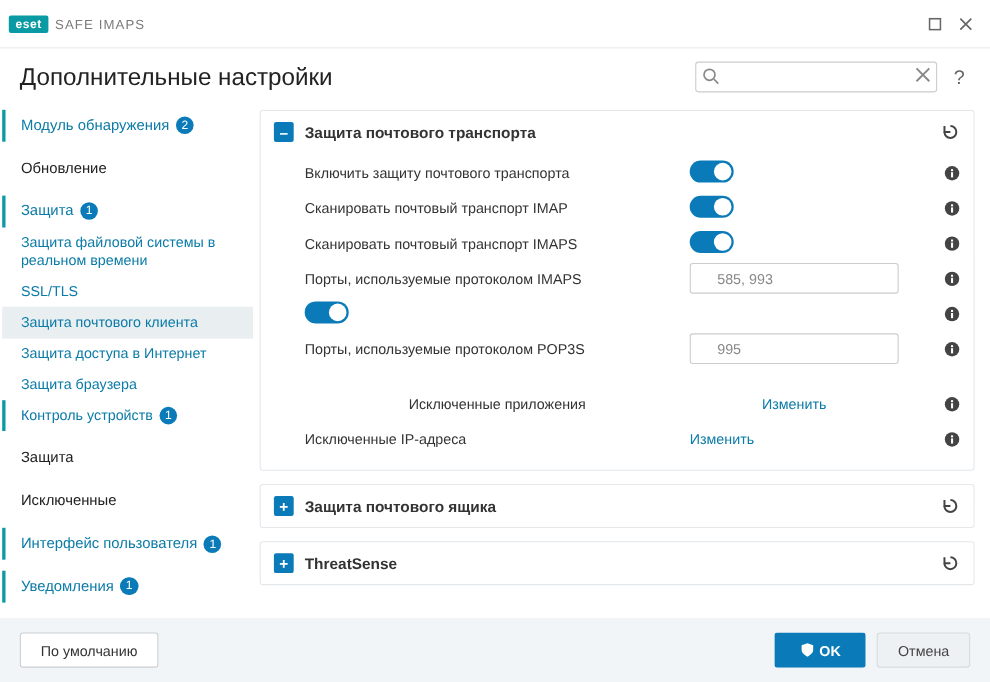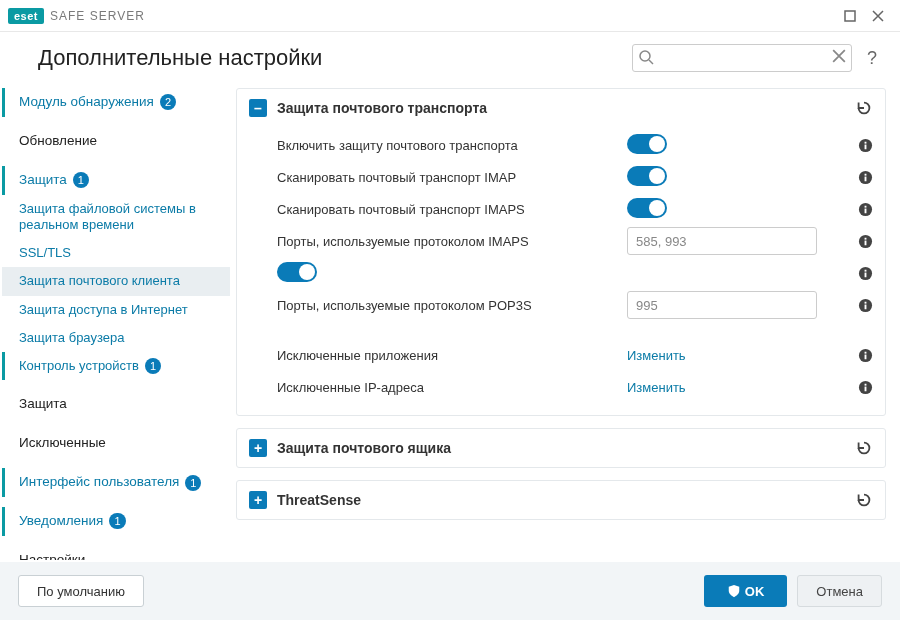--- a/index.html
+++ b/index.html
@@ -1,28 +1,28 @@
 <!DOCTYPE html>
 <html><head>
 <meta charset="utf-8">
 <style>
 * { box-sizing: border-box; margin: 0; padding: 0; }
 body { font-family: "Segoe UI", Arial, sans-serif; font-size: 13px; color: #333; background: #fff; width: 900px; height: 620px; overflow: hidden; }
 
 
-.titlebar { display: flex; align-items: center; height: 32px; padding: 0 8px; border-bottom: 1px solid #e8e8e8; }
+.titlebar { display: flex; align-items: center; height: 44px; padding: 0 8px; border-bottom: 1px solid #e8e8e8; }
 .logo-chip { display: inline-flex; align-items: center; justify-content: center; background: #0a9aa3; color: #fff; font-weight: 700; font-size: 11px; padding: 2px 6px; border-radius: 2px; margin-right: 6px; letter-spacing: .5px; }
 .product-name { color: #7a7a7a; font-size: 12px; letter-spacing: 1px; }
 .titlebar .spacer { flex: 1; }
 .win-btn { width: 28px; height: 28px; display: inline-flex; align-items: center; justify-content: center; color: #666; }
 .win-btn svg { width: 12px; height: 12px; stroke: currentColor; fill: none; stroke-width: 1.5; }
 
 
 .toprow { display: flex; align-items: center; padding: 12px 18px 8px 18px; }
-.page-title { font-size: 22px; font-weight: 400; color: #222; margin-left: 20px; }
+.page-title { font-size: 22px; font-weight: 400; color: #222; }
 .toprow .spacer { flex: 1; }
 .search-wrap { position: relative; width: 220px; }
 .search-wrap input { width: 100%; height: 28px; border: 1px solid #ccc; border-radius: 3px; padding: 0 28px 0 28px; font-size: 13px; outline: none; }
 .search-wrap .s-icon { position: absolute; left: 6px; top: 5px; color: #888; }
 .search-wrap .c-icon { position: absolute; right: 6px; top: 5px; color: #888; }
 .help-btn { margin-left: 10px; color: #666; font-size: 18px; width: 20px; text-align: center; }
 
 
 .body { display: flex; height: calc(620px - 32px - 50px - 58px); }
 .sidebar { width: 230px; padding: 8px 0 8px 2px; overflow-y: auto; }
@@ -46,28 +46,28 @@
 .panel-head .spacer { flex: 1; }
 .undo-btn { color: #444; }
 .undo-btn svg { width: 18px; height: 18px; stroke: currentColor; fill: none; stroke-width: 2; }
 
 .panel-body { padding: 2px 12px 12px 40px; }
 .row { display: flex; align-items: center; min-height: 32px; padding: 2px 0; }
 .row .lbl { flex: 0 0 350px; font-size: 13px; }
 .row .ctrl { flex: 0 0 190px; }
 .row .info { margin-left: auto; color: #444; }
 .row .info svg { width: 15px; height: 15px; }
-.row.gap-above { margin-top: 18px; }
+.row.gap-above { margin-top: 18px; text-align: center; }
 
 
 .toggle { width: 40px; height: 20px; border-radius: 10px; background: #0a7bb8; position: relative; display: inline-block; }
 .toggle::after { content: ""; position: absolute; right: 2px; top: 2px; width: 16px; height: 16px; background: #fff; border-radius: 50%; }
 
 
-.tinput { width: 100%; height: 28px; border: 1px solid #ccc; border-radius: 3px; padding: 0 8px; font-size: 13px; color: #888; outline: none; }
+.tinput { width: 100%; height: 28px; border: 1px solid #ccc; border-radius: 3px; padding: 0 24px; font-size: 13px; color: #888; outline: none; }
 
 
 .alink { color: #0b7ba7; }
 
 
 .footer { position: absolute; bottom: 0; left: 0; right: 0; height: 58px; background: #f2f5f7; display: flex; align-items: center; padding: 0 18px; }
 .btn { height: 32px; padding: 0 18px; border-radius: 3px; font-size: 13px; display: inline-flex; align-items: center; justify-content: center; border: 1px solid transparent; }
 .btn-default { background: #fff; border-color: #c9d0d4; color: #333; }
 .btn-ok { background: #0a7bb8; color: #fff; font-weight: 600; padding: 0 22px; }
 .btn-ok svg { width: 14px; height: 14px; margin-right: 4px; fill: currentColor; }
@@ -75,21 +75,21 @@
 .footer .spacer { flex: 1; }
 .footer .btn + .btn { margin-left: 10px; }
 
 svg { display: block; }
 </style>
 </head>
 <body>
 
 <div class="titlebar">
   <span class="logo-chip">eset</span>
-  <span class="product-name">SAFE SERVER</span>
+  <span class="product-name">SAFE IMAPS</span>
   <span class="spacer"></span>
   <span class="win-btn">
     <svg viewBox="0 0 12 12">
         <rect x="1" y="1" width="10" height="10"></rect>
       </svg>
   </span>
   <span class="win-btn">
     <svg viewBox="0 0 12 12">
         <path d="M1 1 L11 11 M11 1 L1 11"></path>
       </svg>

